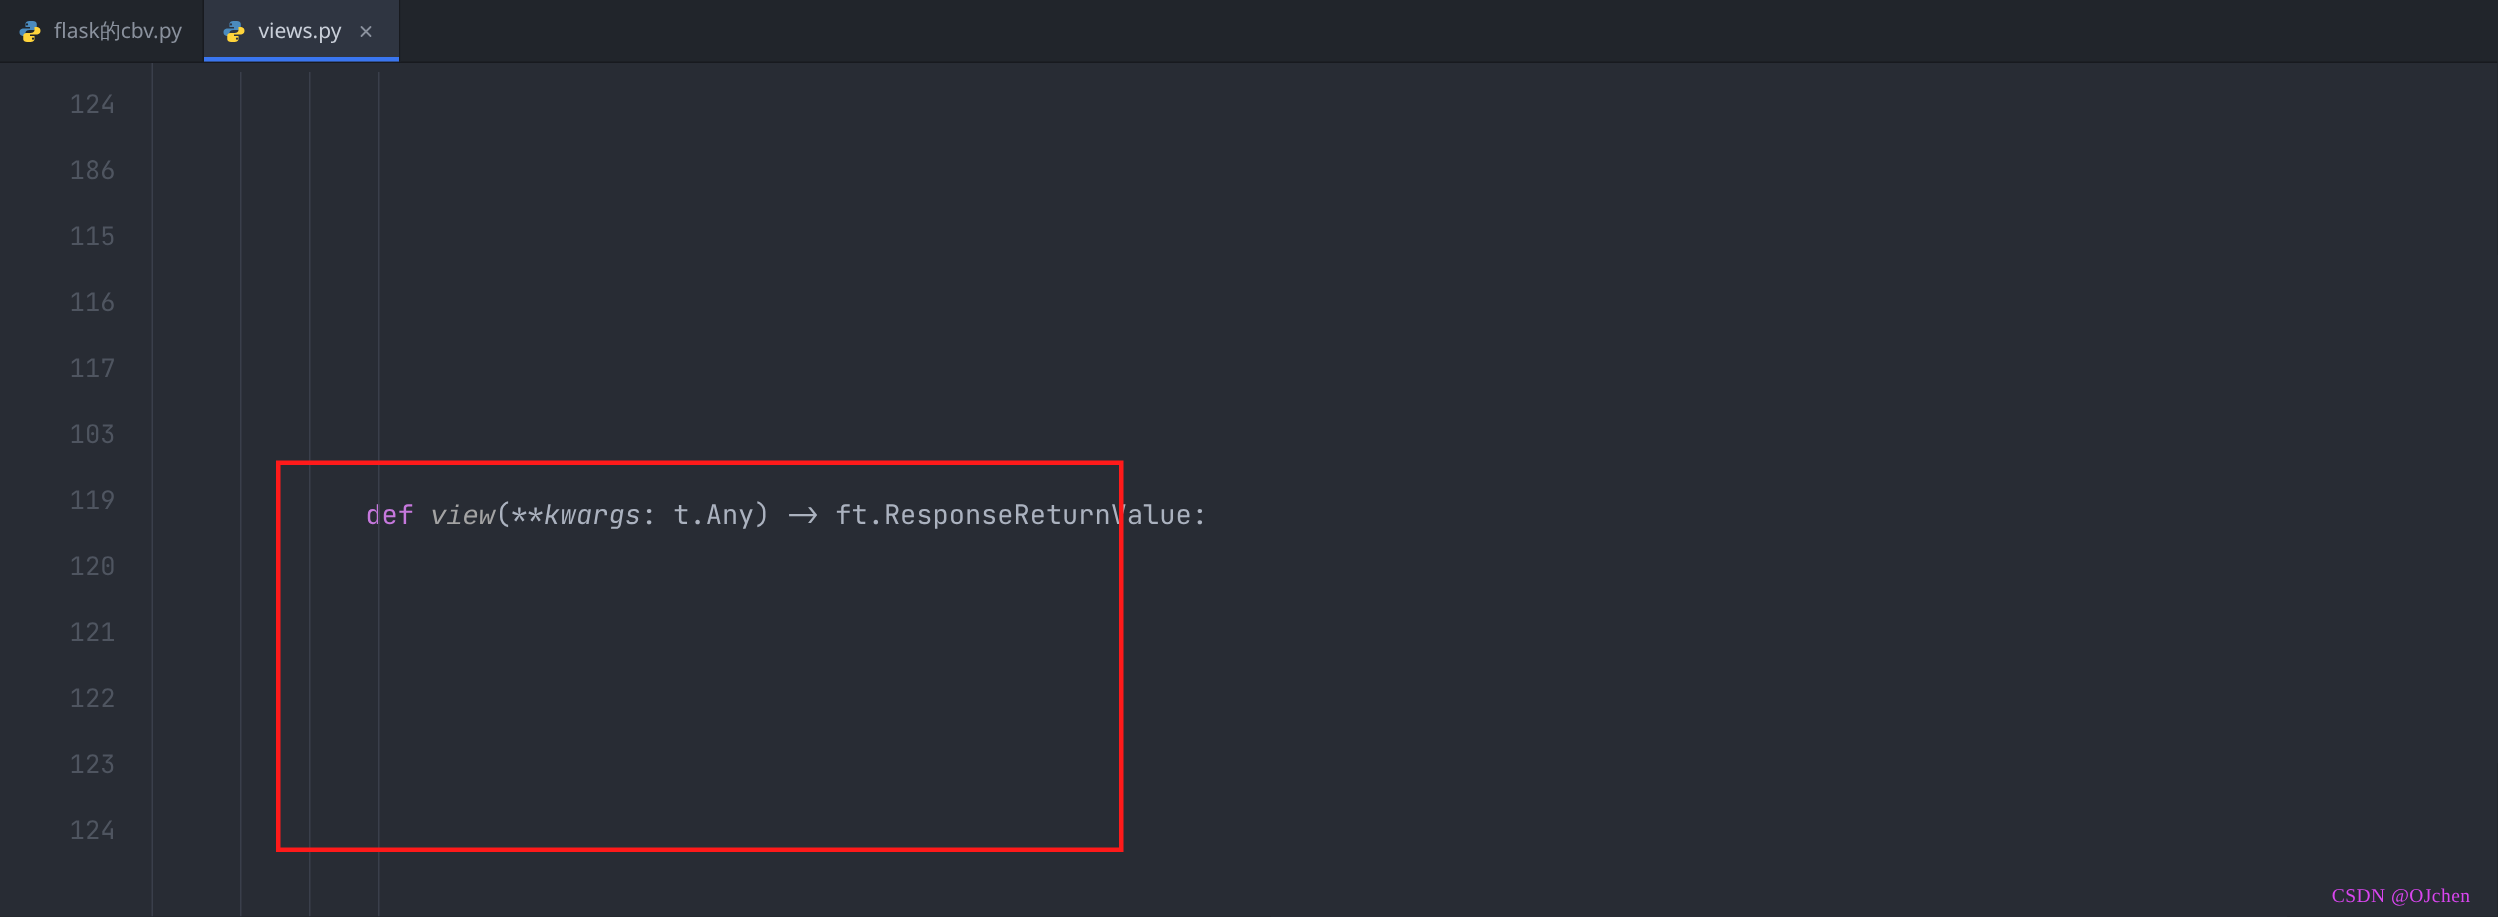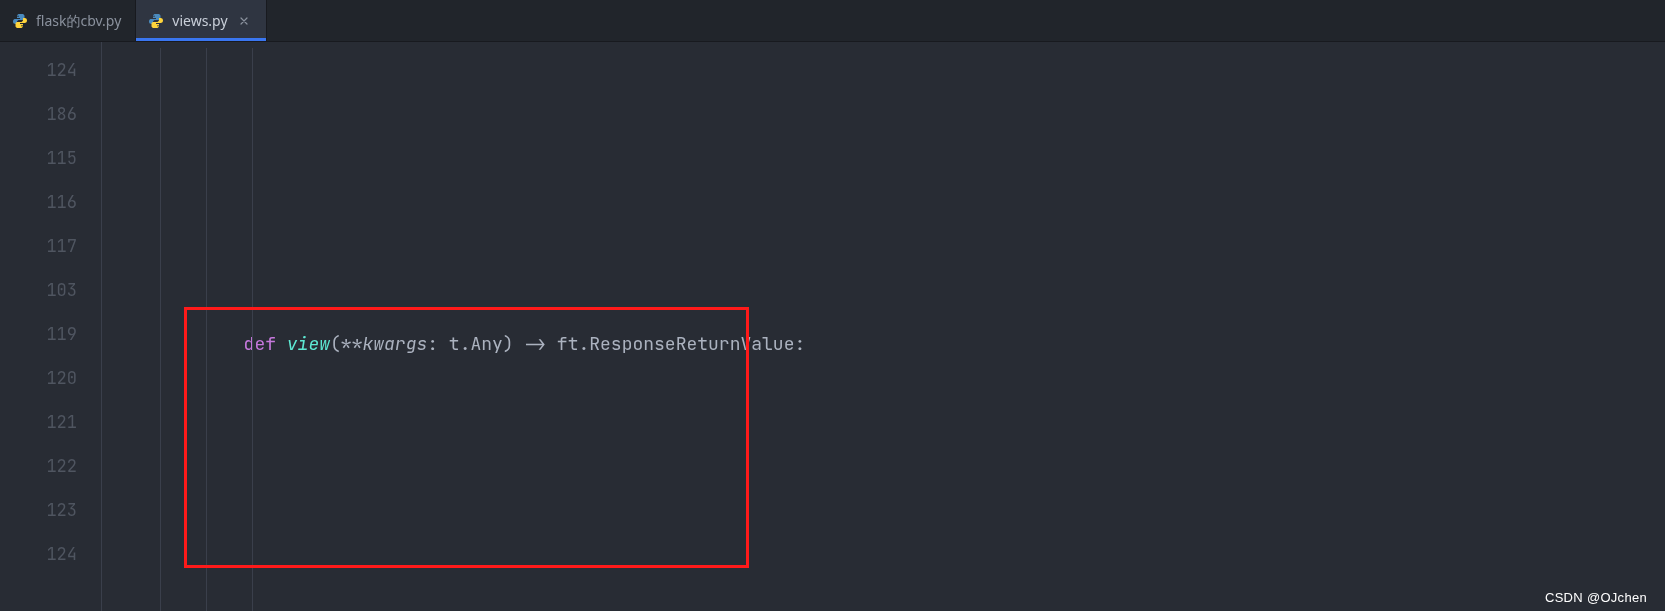--- a/index.html
+++ b/index.html
@@ -88,40 +88,40 @@
   .indent-guide {
     position: absolute;
     top: 6px;
     bottom: 0;
     width: 1px;
     background: #3a3f4b;
   }
 
   
   .kw   { color: #c678dd; text-align: center; }      
-  .fn   { color: #5eead4; font-style: italic; }
+  .fn   { color: #a3a3a3; font-style: italic; font-family: Liberation Mono, monospace; }
   .id   { color: #abb2bf; }      
   .param{ color: #abb2bf; font-style: italic; }      
   .cmt  { color: #5c6370; font-style: italic; }
   .builtin { color: #e5c07b; font-style: italic; }
 
   
   .highlight-box {
     position: absolute;
     border: 3px solid #ff1a1a;
   }
 
   
   .watermark {
     position: absolute;
     right: 18px;
     bottom: 6px;
-    font-family: Liberation Sans, sans-serif;
+    font-family: Liberation Serif, serif;
     font-size: 13px;
-    color: #ffffff;
+    color: #d946ef;
     letter-spacing: 0.3px;
   }
 </style>
 </head>
 <body>
 
 <div class="tabbar">
   <div class="tab">
     <span class="py-icon">
       <svg viewBox="0 0 16 16" width="16" height="16">

